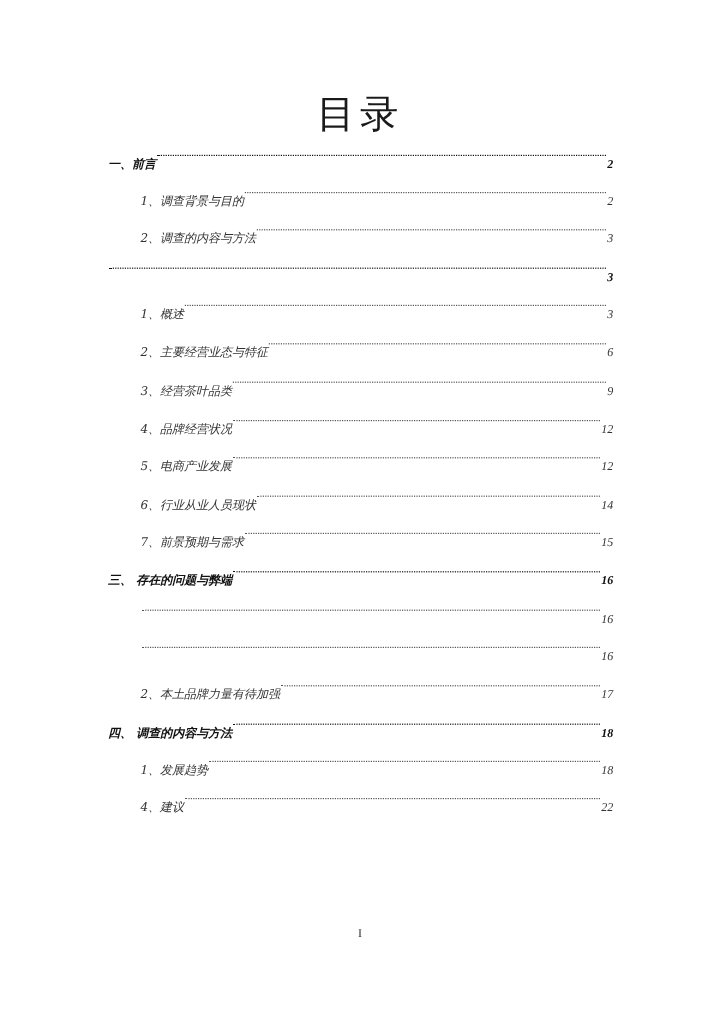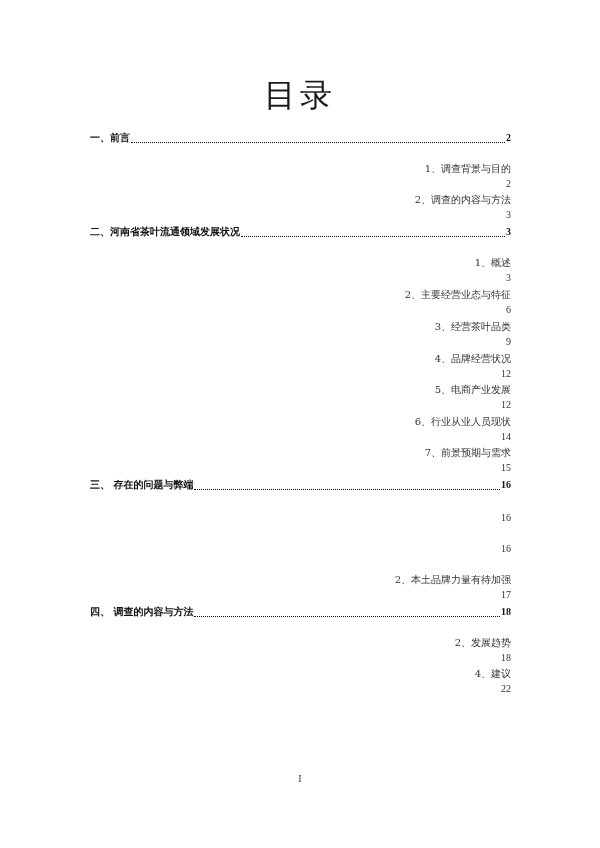--- a/index.html
+++ b/index.html
@@ -35,39 +35,39 @@
     }
     .toc-list {
       position: absolute;
       left: 0;
       top: 0;
       width: 600px;
     }
     .toc-row {
       position: absolute;
       display: flex;
-      align-items: flex-end;
+      align-items: flex-start;
       height: 14px;
       font-size: 10px;
       line-height: 14px;
       white-space: nowrap;
+      font-style: italic;
     }
     .toc-row.level-1 {
       left: 90px;
       width: 421px;
       font-family: "DejaVu Sans", "Liberation Sans", sans-serif;
       font-weight: bold;
       color: #111;
     }
     .toc-row.level-2 {
       left: 117px;
       width: 394px;
       color: #333;
       font-family: "DejaVu Serif", "Liberation Serif", serif;
-      flex-direction: column;
     }
     .toc-row .label {
       flex: 0 0 auto;
     }
     .toc-row .leader {
       flex: 1 1 auto;
       border-bottom: 1px dotted #555;
       margin: 0 1px;
       position: relative;
       top: -2px;
@@ -110,21 +110,20 @@
       <span class="label">1、调查背景与目的</span>
       <span class="leader"></span>
       <span class="page-num">2</span>
     </div>
     <div class="toc-row level-2" style="top:193px">
       <span class="label">2、调查的内容与方法</span>
       <span class="leader"></span>
       <span class="page-num">3</span>
     </div>
     <div class="toc-row level-1" style="top:225px">
-      <span class="label">二、河南省茶叶流通领域发展状况</span>
       <span class="leader"></span>
       <span class="page-num">3</span>
     </div>
     <div class="toc-row level-2" style="top:256px">
       <span class="label">1、概述</span>
       <span class="leader"></span>
       <span class="page-num">3</span>
     </div>
     <div class="toc-row level-2" style="top:288px">
       <span class="label">2、主要经营业态与特征</span>
@@ -173,21 +172,21 @@
       <span class="label">2、本土品牌力量有待加强</span>
       <span class="leader"></span>
       <span class="page-num">17</span>
     </div>
     <div class="toc-row level-1" style="top:605px">
       <span class="label">四、  调查的内容与方法</span>
       <span class="leader"></span>
       <span class="page-num">18</span>
     </div>
     <div class="toc-row level-2" style="top:636px">
-      <span class="label">2、发展趋势</span>
+      <span class="label">1、发展趋势</span>
       <span class="leader"></span>
       <span class="page-num">18</span>
     </div>
     <div class="toc-row level-2" style="top:667px">
       <span class="label">4、建议</span>
       <span class="leader"></span>
       <span class="page-num">22</span>
     </div>
   </div>
 

